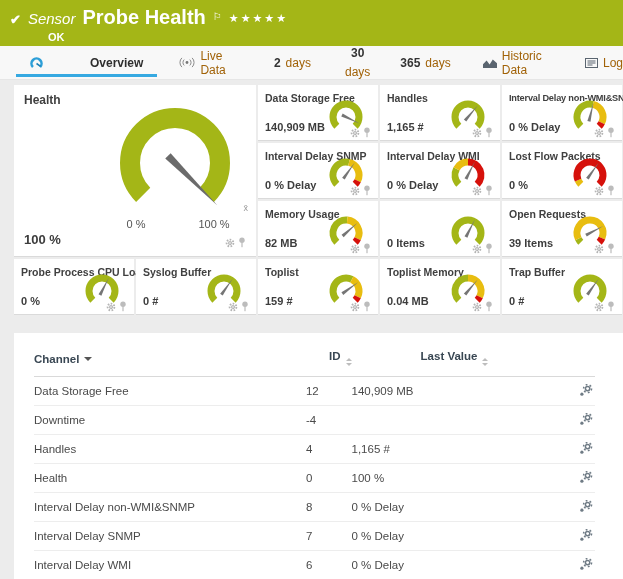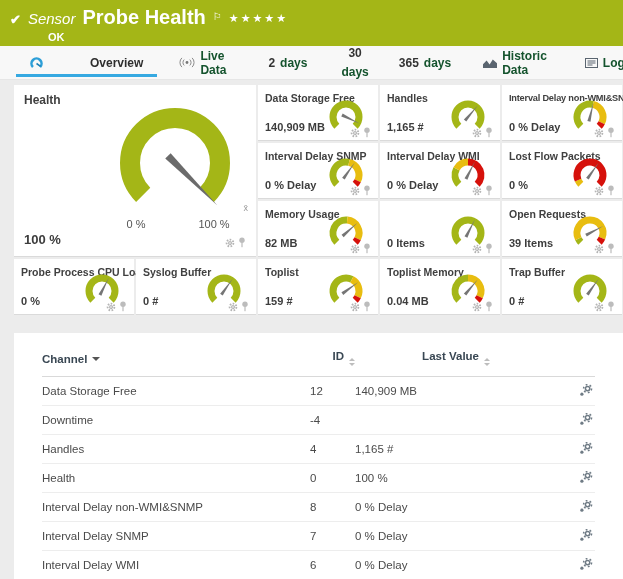--- a/index.html
+++ b/index.html
@@ -14,21 +14,21 @@
   .check{font-size:13px;font-weight:bold;}
   .kind{font-style:italic;font-size:15px;}
   .sb-title{font-weight:bold;font-size:20px;}
   .flag{font-size:10px;position:relative;top:-4px;}
   .stars{font-size:11px;letter-spacing:2px;position:relative;top:-2px;}
   .sb-status{font-size:11px;font-weight:bold;margin:2px 16px 0 38px;}
   
   .tabbar{height:34px;background:#f8f8f8;display:flex;align-items:center;
     padding-left:30px;font-size:12px;color:#555;box-sizing:border-box;border-bottom:1px solid #e6e6e6;}
   .tab{display:flex;align-items:center;gap:5px;position:relative;height:100%;cursor:pointer;}
-  .tab .lbl{color:#14532d;font-weight:bold;}
+  .tab .lbl{color:#a16207;}
   .tab .num{font-weight:bold;color:#333;}
   .tab.active .lbl{color:#2e2e2e;font-weight:bold;}
   .tab.active::after{content:"";position:absolute;left:-14px;right:-14px;bottom:2px;height:3px;background:#36a9e1;}
   .tabicon{display:inline-flex;align-items:center;}
   
   .content{position:relative;padding:5px 0 0 14px;}
   .grid{display:grid;grid-template-columns:repeat(5,120px);gap:2px;grid-auto-rows:56px;width:608px;}
   .tile{background:#fff;position:relative;box-sizing:border-box;border-bottom:1px solid #dadada;}
   .tile-title{font-size:10.5px;font-weight:bold;color:#404040;padding:7px 2px 0 7px;line-height:12px;white-space:nowrap;}
   .tile-title.long{font-size:9.2px;letter-spacing:-0.2px;}
@@ -40,21 +40,21 @@
   .ticon{display:inline-flex;align-items:center;cursor:pointer;}
   .health-tile{grid-column:1/3;grid-row:1/4;}
   .health-tile .tile-icons{right:10px;bottom:8px;}
   #health-gauge-svg{position:absolute;left:86px;top:12px;}
   .axis-label{position:absolute;font-size:11px;color:#555;bottom:26px;text-align:center;width:48px;}
   .axis-label.min{left:98px;}
   .axis-label.max{left:176px;}
   .mean{position:absolute;top:118px;right:8px;font-size:9px;color:#999;}
   
   .table-panel{margin-top:18px;width:609px;height:246px;background:#fff;box-sizing:border-box;
-    padding:12px 28px 0 28px;overflow:hidden;}
+    padding:12px 28px 0 20px;overflow:hidden;}
   table{width:100%;border-collapse:collapse;table-layout:fixed;}
   col.c-channel{width:268px;} col.c-id{width:45px;} col.c-last{width:135px;} col.c-action{width:105px;}
   th{font-size:11.5px;color:#394753;text-align:left;font-weight:bold;padding:5px 0 8px;}
   th.col-id,th.col-last{text-align:right;}
   thead tr{border-bottom:1px solid #d9d9d9;}
   td{font-size:11.5px;color:#4a4a4a;padding:6.5px 0;border-bottom:1px solid #ededed;white-space:nowrap;}
   td.col-id,td.col-last{text-align:left;}
   td.col-action{text-align:right;padding-right:2px;}
   .tri-down{display:inline-block;margin-left:5px;border:4px solid transparent;border-top-color:#555;transform:translateY(2px);}
   .sort-both{display:inline-flex;flex-direction:column;margin-left:5px;gap:2px;transform:translateY(1px);}

